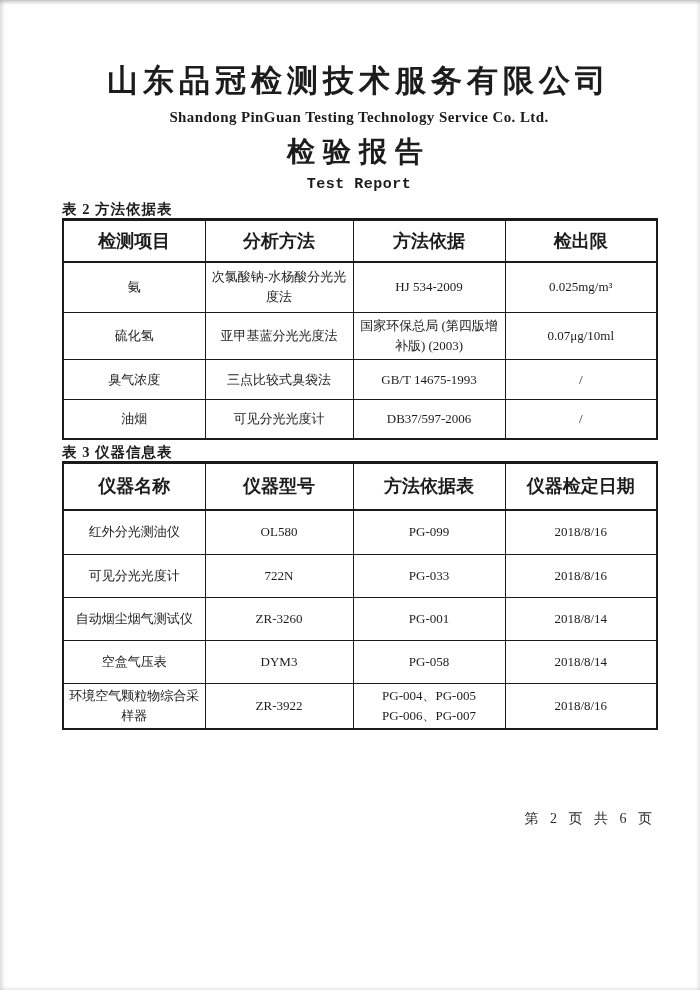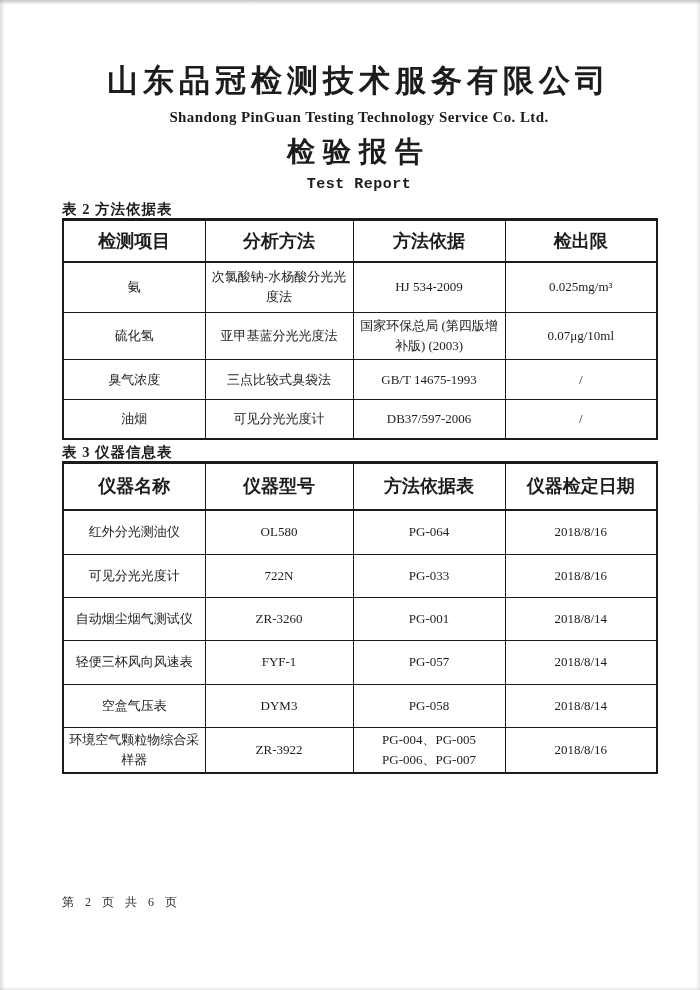--- a/index.html
+++ b/index.html
@@ -91,23 +91,23 @@
     padding: 2px 5px;
     white-space: pre-line;
   }
   th {
     font-weight: 700;
     font-size: 18px;
     border-bottom-width: 2px;
   }
 
   .footer {
-    margin-top: 120px;
-    text-align: left;
-    font-size: 12px;
+    margin-top: 80px;
+    text-align: right;
+    font-size: 14px;
     letter-spacing: 4px;
     color: #2a2a2a;
   }
 </style>
 </head>
 <body>
 
 <div class="scan-edge-top"></div>
 <div class="scan-edge-left"></div>
 <div class="scan-edge-right"></div>
@@ -179,39 +179,33 @@
         <th>仪器名称</th>
         <th>仪器型号</th>
         <th>方法依据表</th>
         <th>仪器检定日期</th>
       </tr>
     </thead>
     <tbody>
       <tr style="height:44px;margin-top:16px;">
         <td>红外分光测油仪</td>
         <td>OL580</td>
-        <td>PG-064</td>
+        <td>PG-099</td>
         <td>2018/8/16</td>
       </tr>
       <tr style="height:43px;margin-left:23px;">
         <td>可见分光光度计</td>
         <td>722N</td>
         <td>PG-033</td>
         <td>2018/8/16</td>
       </tr>
       <tr style="height:43px;">
         <td>自动烟尘烟气测试仪</td>
         <td>ZR-3260</td>
         <td>PG-001</td>
-        <td>2018/8/14</td>
-      </tr>
-      <tr style="height:44px;">
-        <td>轻便三杯风向风速表</td>
-        <td>FYF-1</td>
-        <td>PG-057</td>
         <td>2018/8/14</td>
       </tr>
       <tr style="height:43px;">
         <td>空盒气压表</td>
         <td>DYM3</td>
         <td>PG-058</td>
         <td>2018/8/14</td>
       </tr>
       <tr style="height:36px;">
         <td>环境空气颗粒物综合采样器</td>

